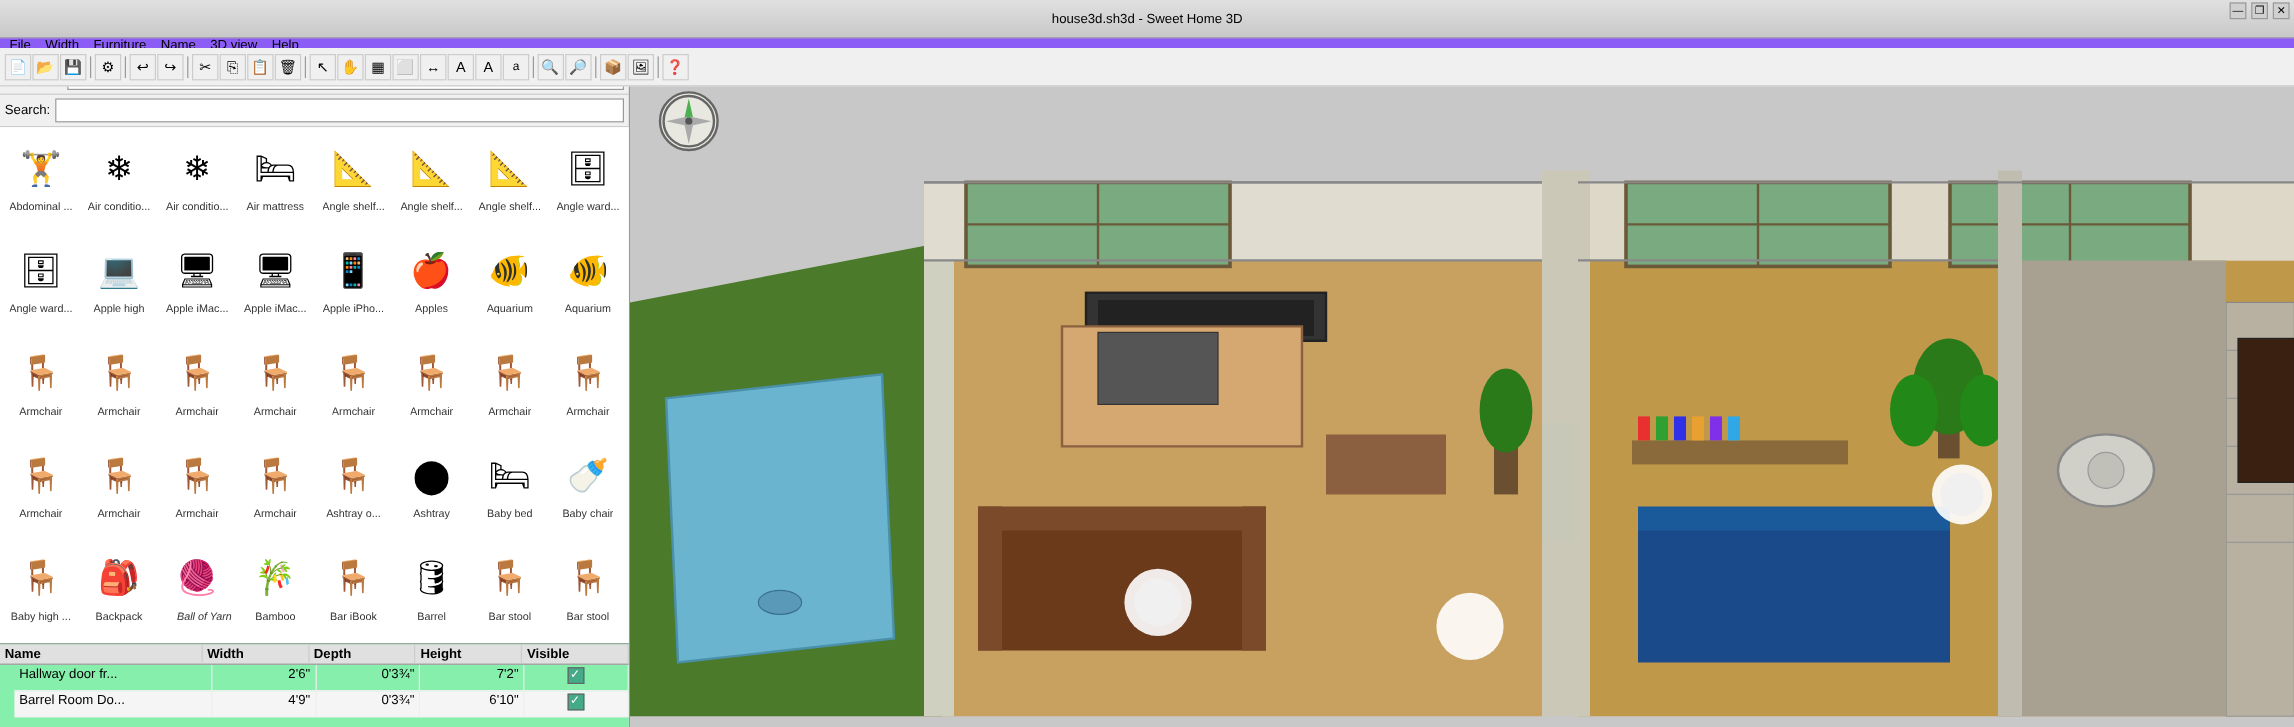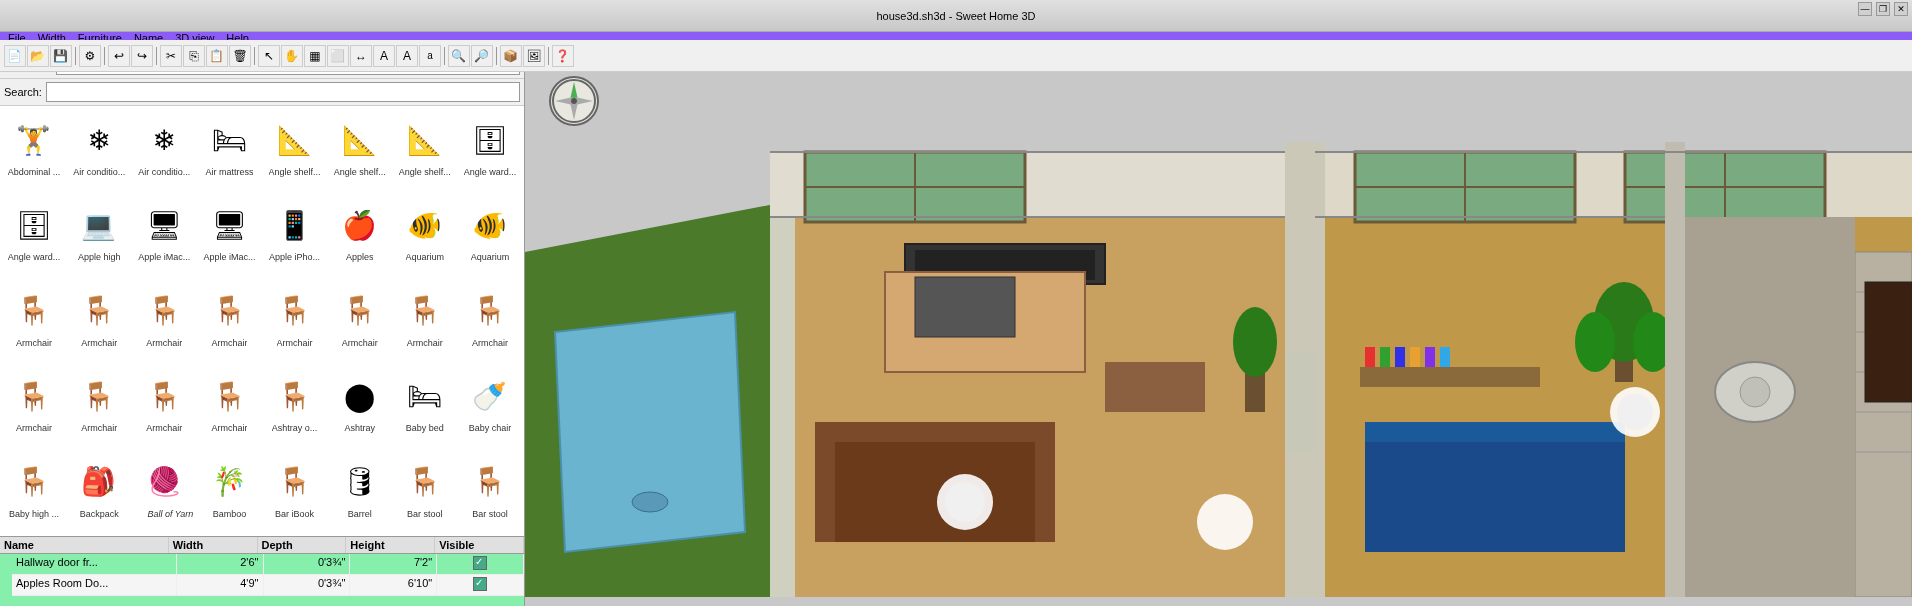--- a/index.html
+++ b/index.html
@@ -301,21 +301,21 @@
     </div>
     <div id="table-body">
     <div class="table-row">
       <div class="td wide">Hallway door fr...</div>
       <div class="td right">2'6"</div>
       <div class="td right">0'3¾"</div>
       <div class="td right">7'2"</div>
       <div class="td" style="text-align:center;"><div class="checkbox"></div></div>
     </div>
         <div class="table-row">
-      <div class="td wide">Apples Room Do...</div>
+      <div class="td wide">Barrel Room Do...</div>
       <div class="td right">4'9"</div>
       <div class="td right">0'3¾"</div>
       <div class="td right">6'10"</div>
       <div class="td" style="text-align:center;"><div class="checkbox"></div></div>
     </div>
       </div>
   </div>
 </div>
 
 <div id="view-3d">

